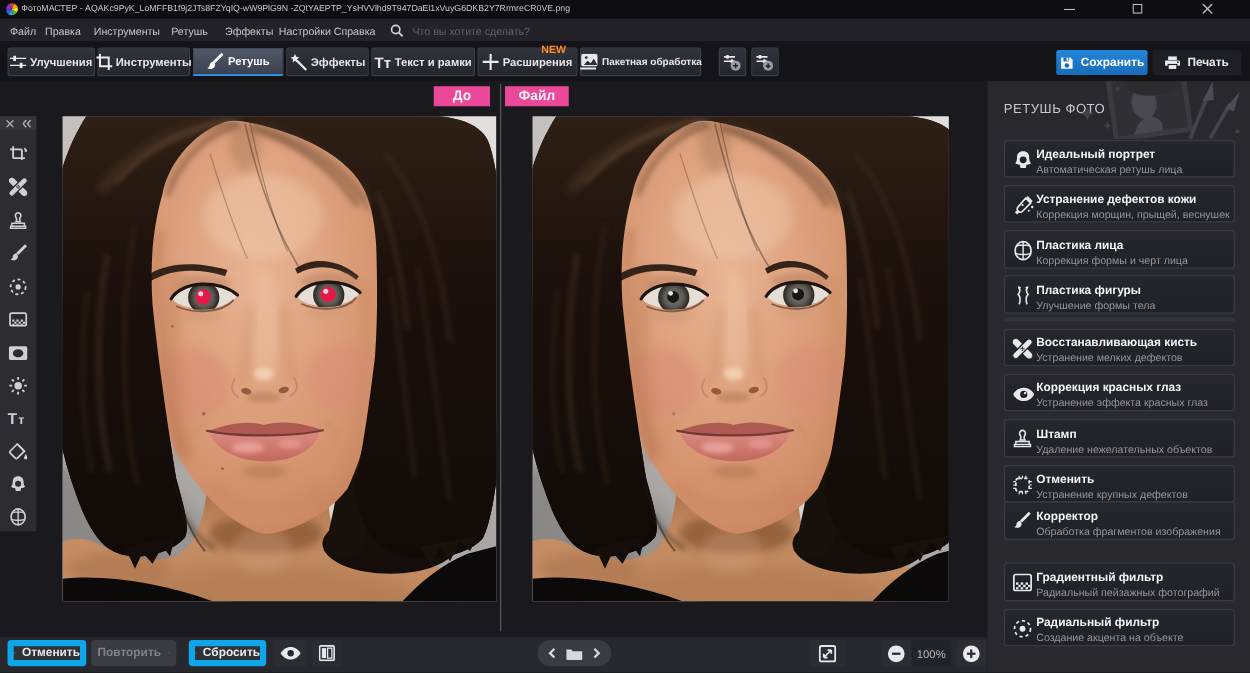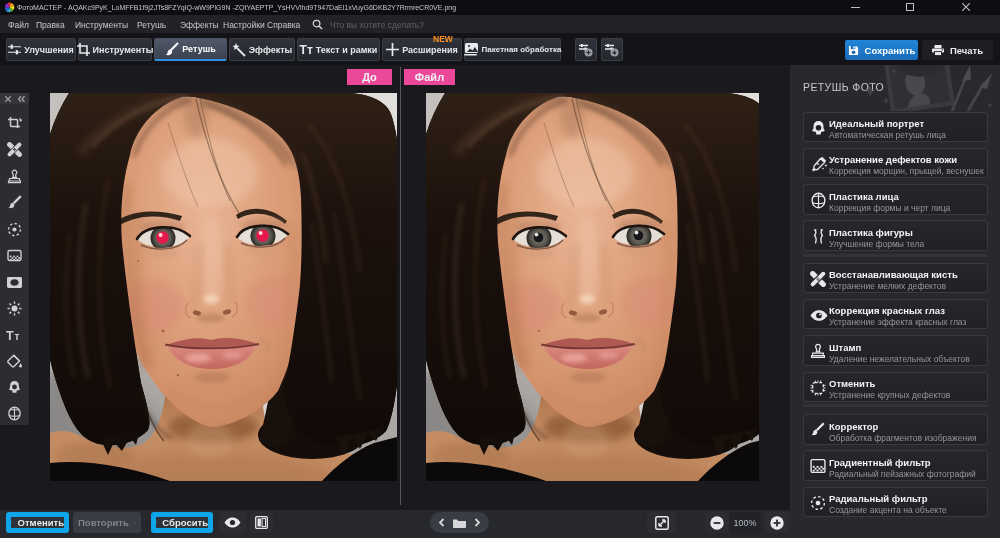--- a/index.html
+++ b/index.html
@@ -672,21 +672,21 @@
         <svg width="16" height="16" viewBox="0 0 15 15">
           <rect x="2.5" y="2.5" width="10" height="10" rx="2" fill="none" stroke="#e8e8ec" stroke-width="1.3" stroke-dasharray="2.6 1.6"></rect>
           <g stroke="#e8e8ec" stroke-width="0.9">
             <path d="M2.5 5h-2M2.5 7.5h-2M2.5 10h-2M12.5 5h2M12.5 7.5h2M12.5 10h2M5 2.5v-2M7.5 2.5v-2M10 2.5v-2M5 12.5v2M7.5 12.5v2M10 12.5v2"></path>
           </g>
         </svg>
         <div class="t1">Отменить</div>
         <div class="t2">Устранение крупных дефектов</div>
       </div>
   <div class="sep" style="top:339px"></div>
-  <div class="card" style="top:349px">
+  <div class="card" style="top:336px">
         <svg width="15" height="15" viewBox="0 0 15 15">
           <path d="M13.8 1.2l-7 7" stroke="#e8e8ec" stroke-width="2.2"></path>
           <path d="M6.3 7.6c-1.7.1-3.1 1.4-3.1 3 0 .9-.7 1.7-1.7 1.9 1 .7 2.2.9 3.3.6 1.5-.4 2.6-1.7 2.6-3.2z" fill="#e8e8ec"></path>
         </svg>
         <div class="t1">Корректор</div>
         <div class="t2">Обработка фрагментов изображения</div>
       </div>
   <div class="card" style="top:385.3px">
         <svg width="16" height="16" viewBox="0 0 15 15">
           <rect x="1" y="1.5" width="13" height="12" rx="1.4" fill="none" stroke="#e8e8ec" stroke-width="1.3"></rect>

